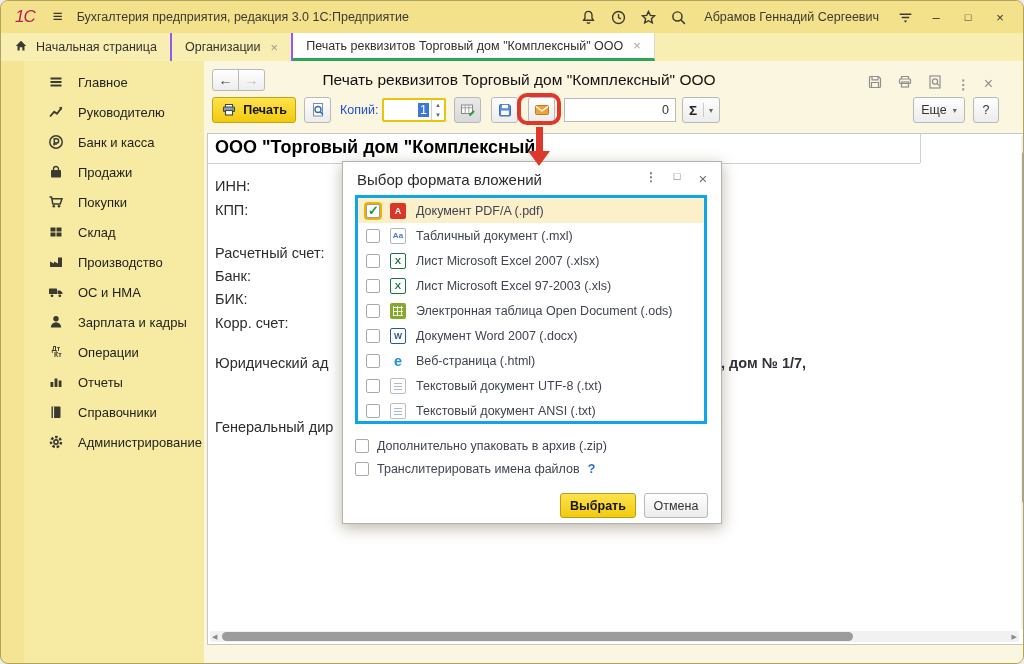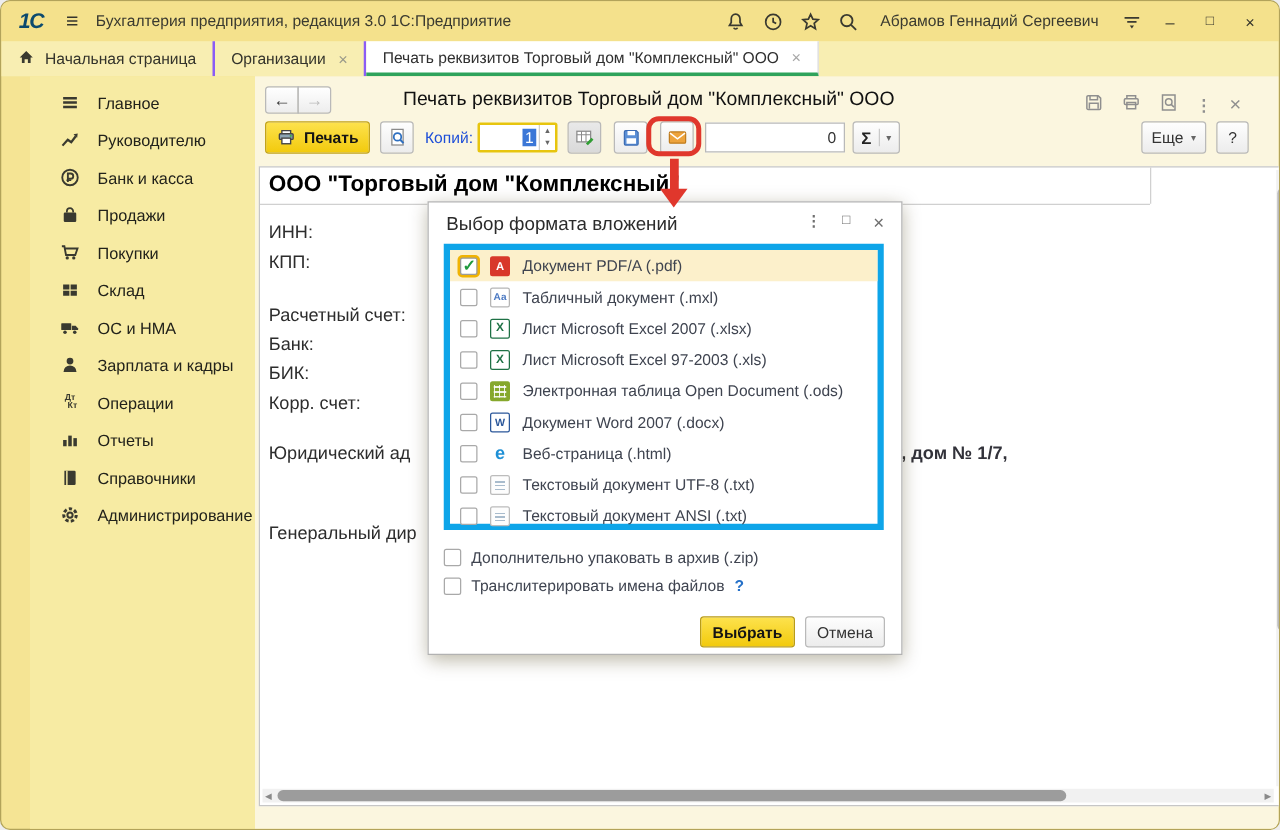--- a/index.html
+++ b/index.html
@@ -1,21 +1,21 @@
 <!DOCTYPE html>
 <html><head>
 <meta charset="utf-8">
 <style>
   * { margin:0; padding:0; box-sizing:border-box; }
   html,body { background:#ededed; font-family:"Liberation Sans", sans-serif; }
   .window { position:relative; width:1024px; height:664px; background:#f5e494; border:1px solid #b2a35a; border-radius:8px; overflow:hidden; }
 
   
   .titlebar { height:32px; display:flex; align-items:center; gap:10px; padding:0 12px 0 14px; background:#f4e18c; font-size:12.5px; color:#3a3a30; }
-  .logo { font-weight:bold; font-style:italic; font-size:17px; color:#0c4a6e; letter-spacing:-1px; padding-right:4px; }
+  .logo { font-weight:normal; font-style:italic; font-size:17px; color:#be185d; letter-spacing:-1px; padding-right:4px; }
   .hamburger { font-size:17px; font-weight:bold; cursor:pointer; color:#35352c; padding:0 4px; }
   .app-title { white-space:nowrap; }
   .tb-spacer { flex:1; }
   .tb-icon { width:20px; height:20px; display:flex; align-items:center; justify-content:center; cursor:pointer; }
   .tb-icon svg { width:17px; height:17px; }
   .username { padding:0 6px; white-space:nowrap; }
   .winctl { font-size:13px; width:22px; text-align:center; cursor:pointer; color:#35352c; }
   .winctl.max { font-size:11px; }
 
   
@@ -84,21 +84,21 @@
   .hthumb { position:absolute; top:1px; bottom:1px; left:12px; width:78%; background:#9c9c9c; border-radius:6px; }
   .harr { position:absolute; top:0; bottom:0; display:flex; align-items:center; font-size:7px; color:#8a8a8a; }
 
   
   .dialog { position:absolute; left:138px; top:100px; width:380px; height:363px; background:#fff; border:1px solid #b2b2b2; box-shadow:0 4px 14px rgba(60,50,0,.35); z-index:5; }
   .dlg-title { position:absolute; left:14px; top:9px; font-size:15px; color:#2b2b2b; }
   .dlg-ctl { position:absolute; top:8px; color:#6f6f6f; cursor:pointer; text-align:center; width:16px; }
   .dlg-kebab { right:62px; font-size:12px; font-weight:bold; }
   .dlg-max { right:36px; font-size:11px; }
   .dlg-close { right:10px; font-size:15px; }
-  .fmt-list { position:absolute; left:12px; top:33px; width:352px; height:229px; border:5px solid #0ea5e9; background:#fff; }
+  .fmt-list { position:absolute; left:12px; top:33px; width:352px; height:229px; border:3px solid #0ea5e9; background:#fff; }
   .fmt-row { height:25px; display:flex; align-items:center; gap:10px; padding-left:8px; font-size:12.5px; color:#3f4450; cursor:pointer; }
   .fmt-row.selected { background:#fcf0cb; }
   .cb { width:14px; height:14px; border:1px solid #a9a9a9; border-radius:2px; background:#fff; flex:none; position:relative; cursor:pointer; }
   .cb.checked { box-shadow:0 0 0 2px #f0b304; border-color:#9b9b9b; }
   .cb.checked::after { content:"✓"; position:absolute; left:1px; top:-2px; font-size:13px; font-weight:bold; color:#1f9a3e; }
   .fi { width:16px; height:16px; border-radius:2px; display:flex; align-items:center; justify-content:center; font-weight:bold; flex:none; position:relative; }
   .fi-pdf { background:#d8382a; color:#fff; font-size:9px; } .fi-pdf::before { content:"A"; }
   .fi-mxl { background:#fff; border:1px solid #b5b5b5; color:#4a78c2; font-size:8px; } .fi-mxl::before { content:"Аа"; }
   .fi-xls { background:#fff; border:1.5px solid #1e7145; color:#1e7145; font-size:9.5px; } .fi-xls::before { content:"X"; }
   .fi-ods { background:#86a82c; } .fi-ods::before { content:""; position:absolute; inset:3px; background:repeating-linear-gradient(0deg,rgba(255,255,255,.85) 0 1px,transparent 1px 4px),repeating-linear-gradient(90deg,rgba(255,255,255,.85) 0 1px,transparent 1px 4px); }
@@ -231,20 +231,28 @@
           <span class="side-ic">
             <svg viewBox="0 0 16 16">
               <path d="M2.5 3.5h5v4h-5zM8.5 3.5h5v4h-5zM2.5 8.5h5v4h-5zM8.5 8.5h5v4h-5z" fill="#3a3a30"></path>
             </svg>
           </span>
           <span>Склад</span>
         </div>
       <div class="side-item">
           <span class="side-ic">
             <svg viewBox="0 0 16 16">
+              <path d="M2 13V7.5l4 2v-2l4 2V3.5h4V13z" fill="#3a3a30"></path>
+            </svg>
+          </span>
+          <span>Производство</span>
+        </div>
+      <div class="side-item">
+          <span class="side-ic">
+            <svg viewBox="0 0 16 16">
               <rect x="1" y="4.5" width="8" height="5.5" rx=".5" fill="#3a3a30"></rect>
               <path d="M9.5 6.5h3l2 2.2V10H9.5z" fill="#3a3a30"></path>
               <circle cx="4" cy="11.8" r="1.4" fill="#3a3a30"></circle>
               <circle cx="11.8" cy="11.8" r="1.4" fill="#3a3a30"></circle>
             </svg>
           </span>
           <span>ОС и НМА</span>
         </div>
       <div class="side-item">
           <span class="side-ic">

